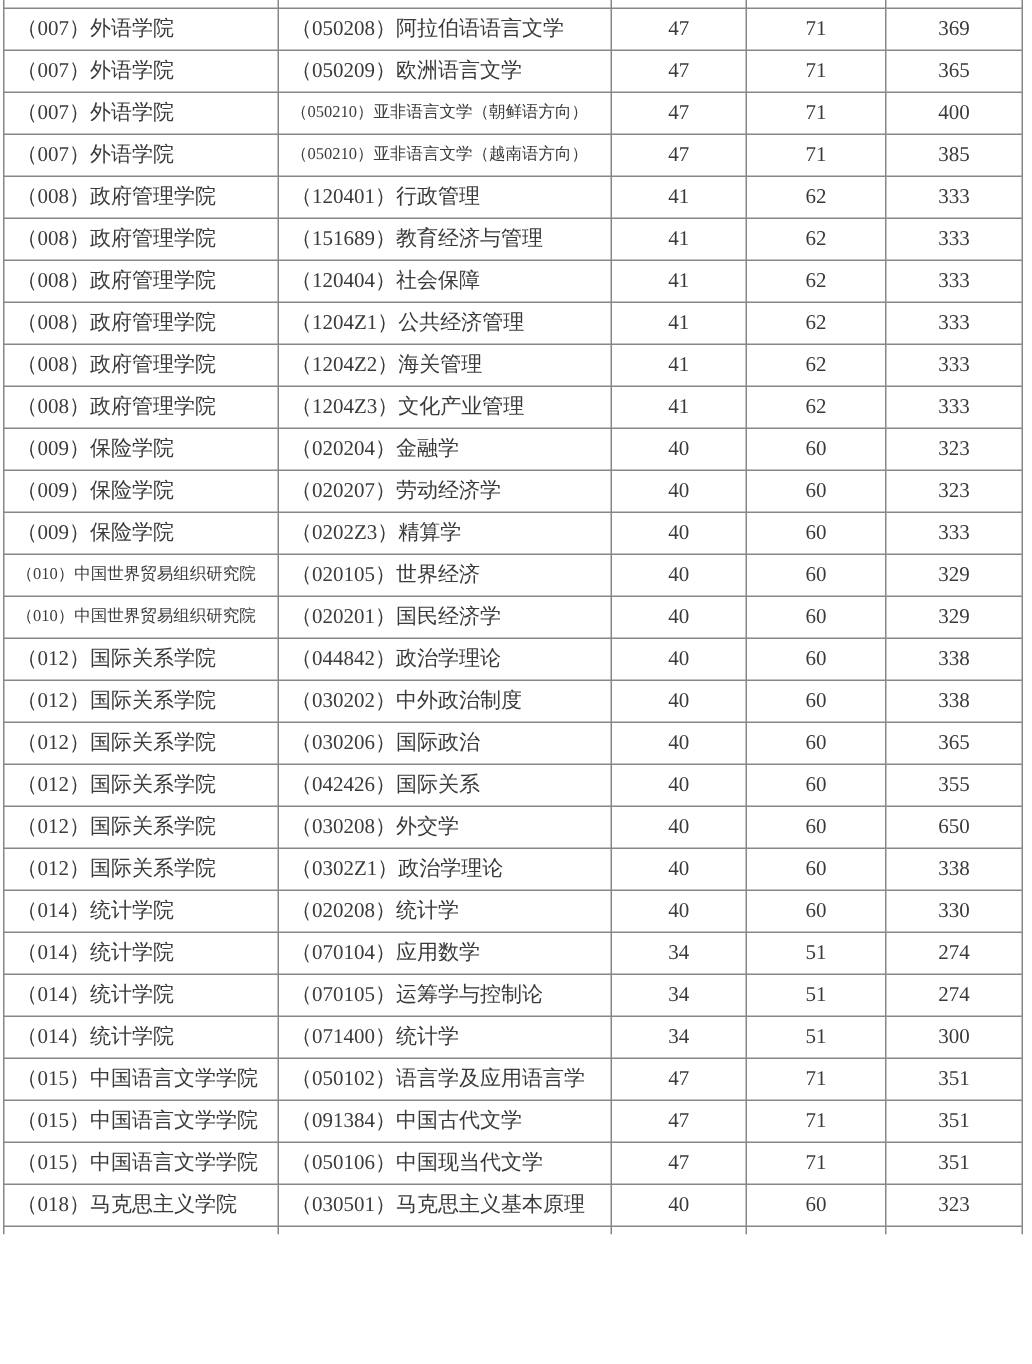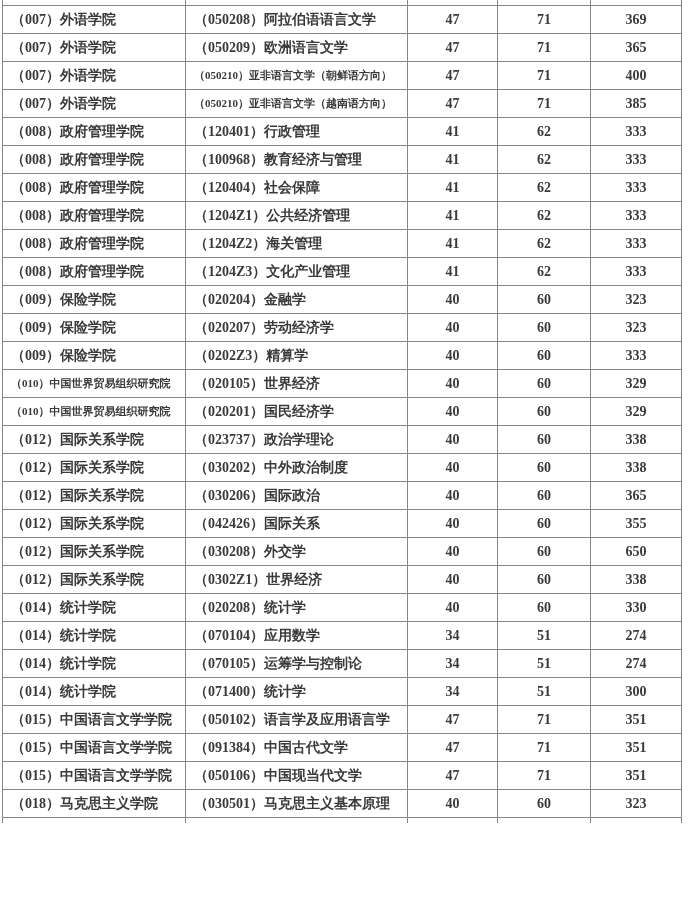--- a/index.html
+++ b/index.html
@@ -6,21 +6,20 @@
     margin: 0;
     padding: 0;
     background: #ffffff;
   }
   .viewport {
     position: relative;
     width: 688px;
     height: 823px;
     overflow: hidden;
     background: var(--page-bg, #ffffff);
-    font-weight: bold;
   }
   table.score-table {
     border-collapse: collapse;
     table-layout: fixed;
     width: 679px;
     margin-left: 2px;
     font-family: "Liberation Serif", "DejaVu Serif", serif;
     color: var(--text-color, #3a3a3a);
   }
   .score-table td {
@@ -105,21 +104,21 @@
         </tr>
         <tr>
           <td class="col-college">（008）政府管理学院</td>
           <td class="col-major">（120401）行政管理</td>
           <td class="col-num col-score1">41</td>
           <td class="col-num col-score2">62</td>
           <td class="col-num col-total">333</td>
         </tr>
         <tr>
           <td class="col-college">（008）政府管理学院</td>
-          <td class="col-major">（100968）教育经济与管理</td>
+          <td class="col-major">（151689）教育经济与管理</td>
           <td class="col-num col-score1">41</td>
           <td class="col-num col-score2">62</td>
           <td class="col-num col-total">333</td>
         </tr>
         <tr>
           <td class="col-college">（008）政府管理学院</td>
           <td class="col-major">（120404）社会保障</td>
           <td class="col-num col-score1">41</td>
           <td class="col-num col-score2">62</td>
           <td class="col-num col-total">333</td>
@@ -175,21 +174,21 @@
         </tr>
         <tr>
           <td class="col-college small">（010）中国世界贸易组织研究院</td>
           <td class="col-major">（020201）国民经济学</td>
           <td class="col-num col-score1">40</td>
           <td class="col-num col-score2">60</td>
           <td class="col-num col-total">329</td>
         </tr>
         <tr>
           <td class="col-college">（012）国际关系学院</td>
-          <td class="col-major">（023737）政治学理论</td>
+          <td class="col-major">（044842）政治学理论</td>
           <td class="col-num col-score1">40</td>
           <td class="col-num col-score2">60</td>
           <td class="col-num col-total">338</td>
         </tr>
         <tr>
           <td class="col-college">（012）国际关系学院</td>
           <td class="col-major">（030202）中外政治制度</td>
           <td class="col-num col-score1">40</td>
           <td class="col-num col-score2">60</td>
           <td class="col-num col-total">338</td>
@@ -210,21 +209,21 @@
         </tr>
         <tr>
           <td class="col-college">（012）国际关系学院</td>
           <td class="col-major">（030208）外交学</td>
           <td class="col-num col-score1">40</td>
           <td class="col-num col-score2">60</td>
           <td class="col-num col-total">650</td>
         </tr>
         <tr>
           <td class="col-college">（012）国际关系学院</td>
-          <td class="col-major">（0302Z1）世界经济</td>
+          <td class="col-major">（0302Z1）政治学理论</td>
           <td class="col-num col-score1">40</td>
           <td class="col-num col-score2">60</td>
           <td class="col-num col-total">338</td>
         </tr>
         <tr>
           <td class="col-college">（014）统计学院</td>
           <td class="col-major">（020208）统计学</td>
           <td class="col-num col-score1">40</td>
           <td class="col-num col-score2">60</td>
           <td class="col-num col-total">330</td>

